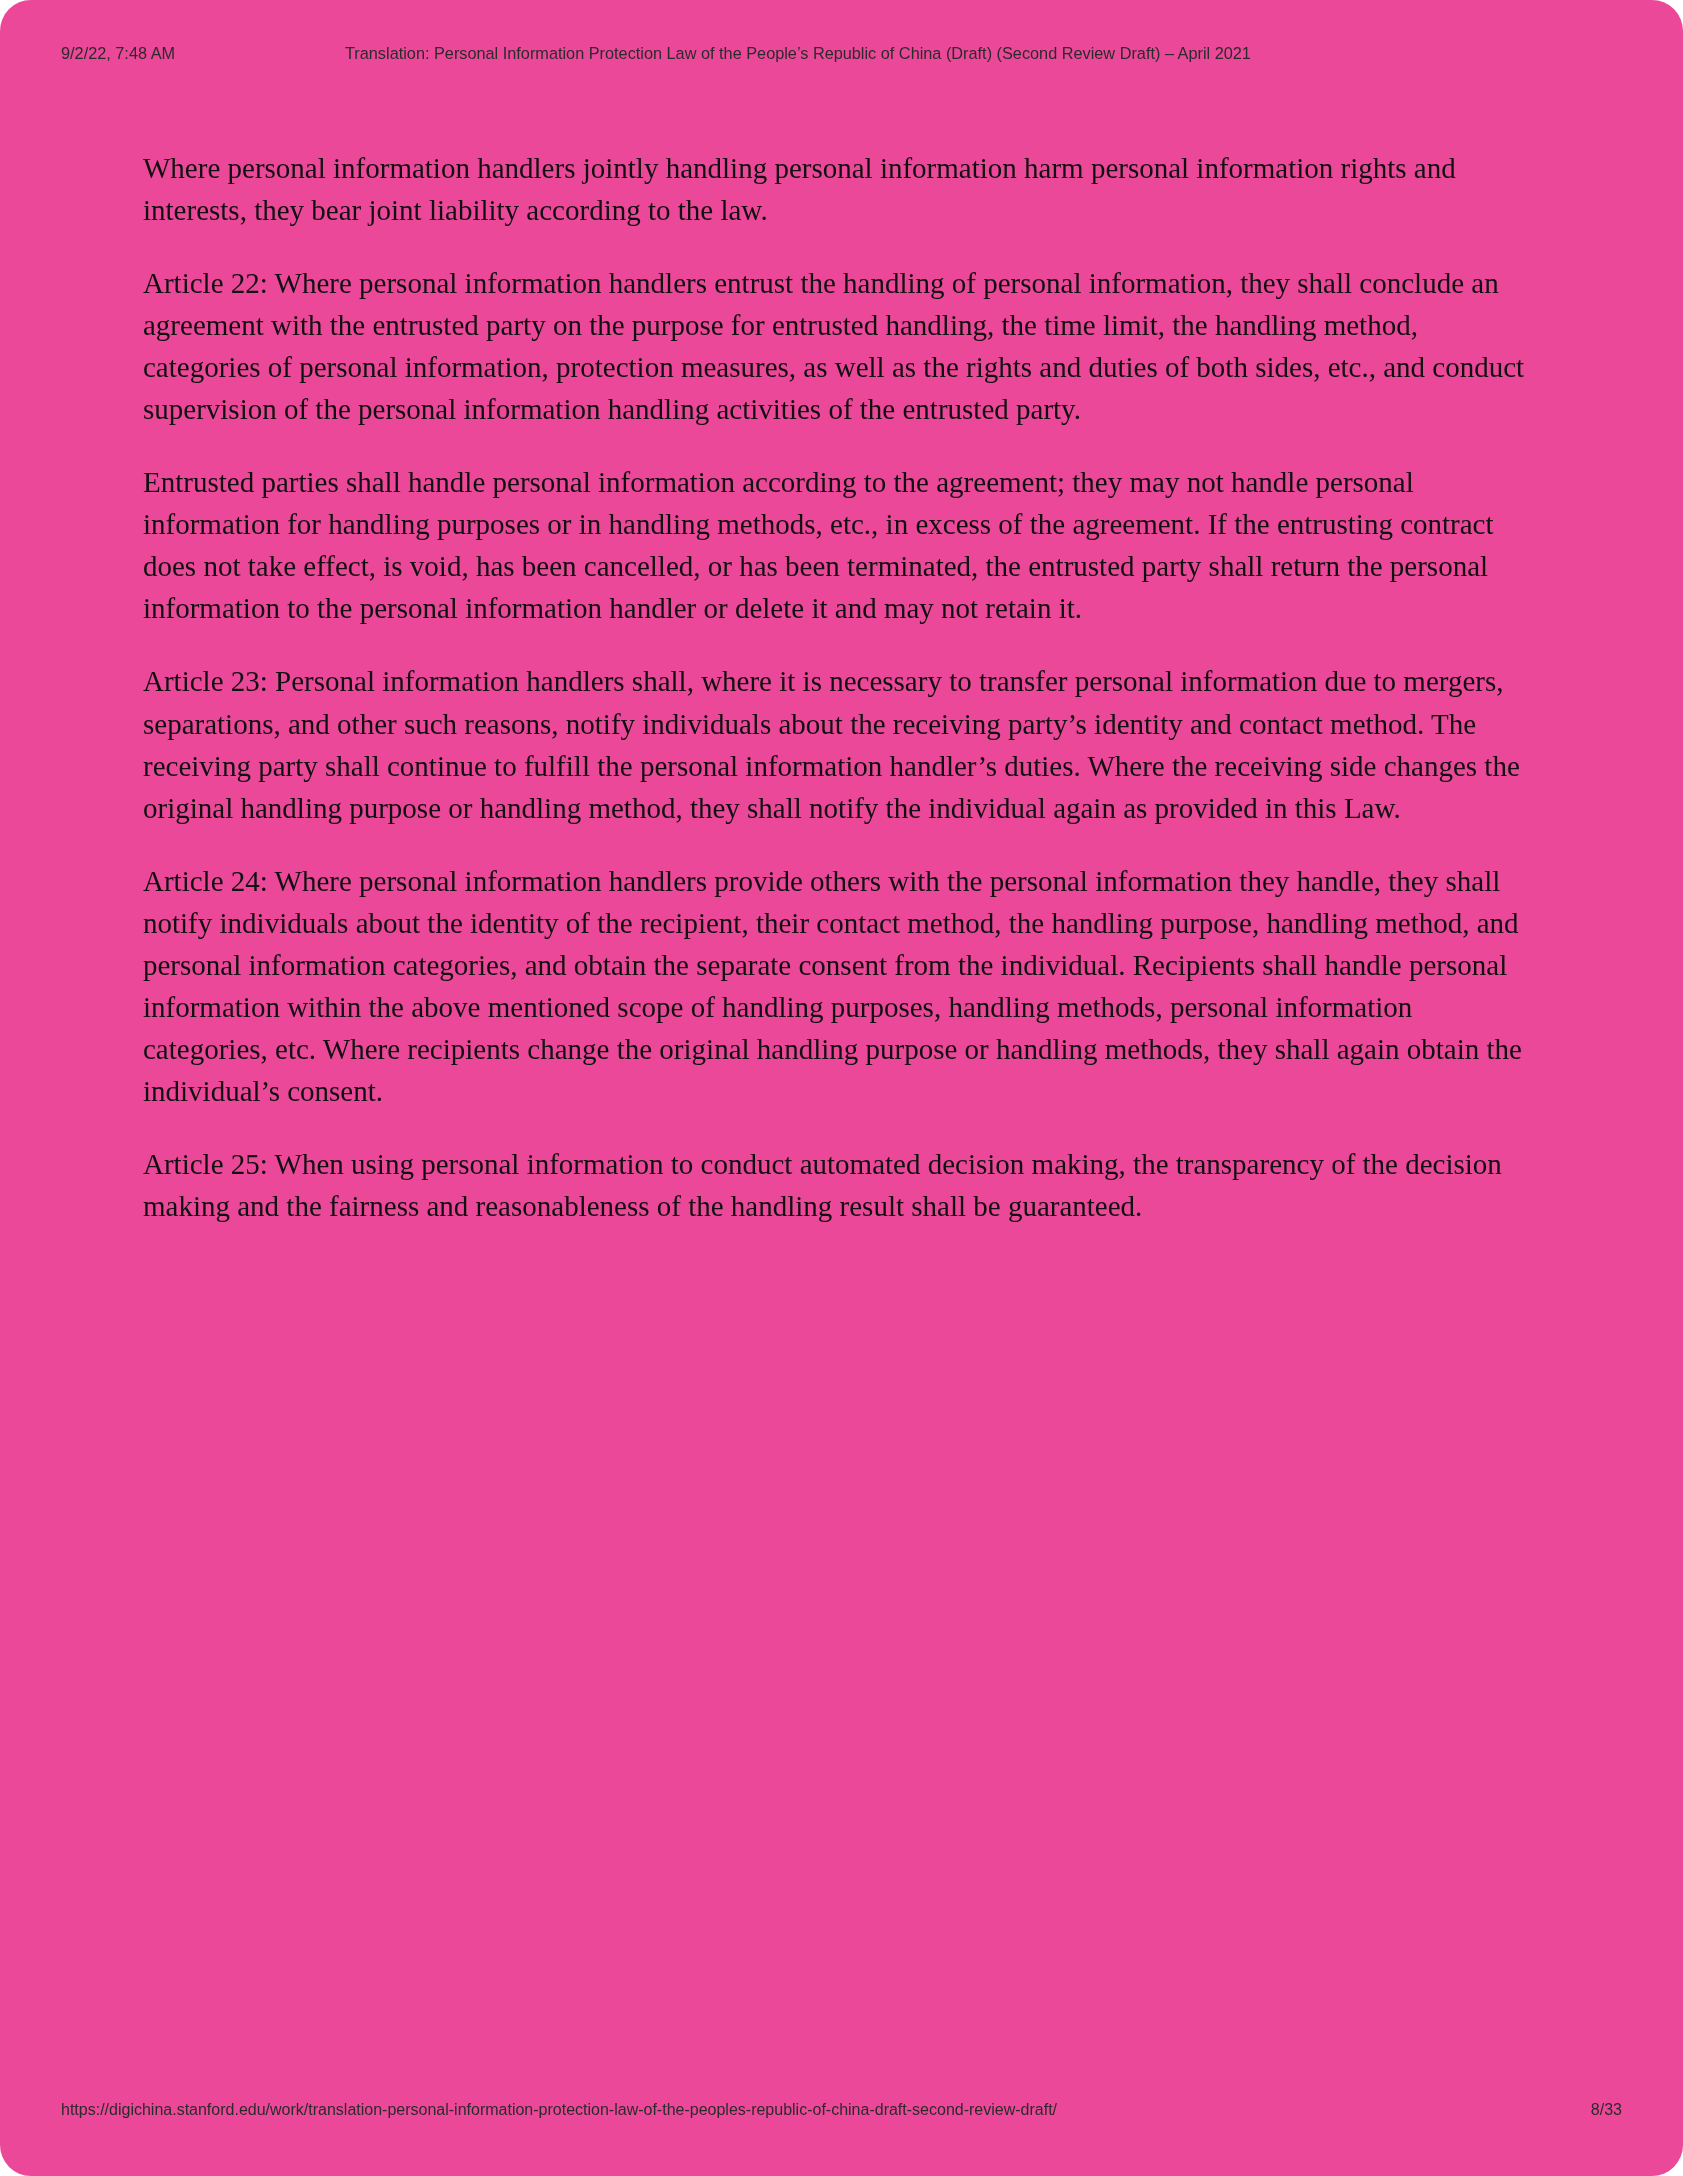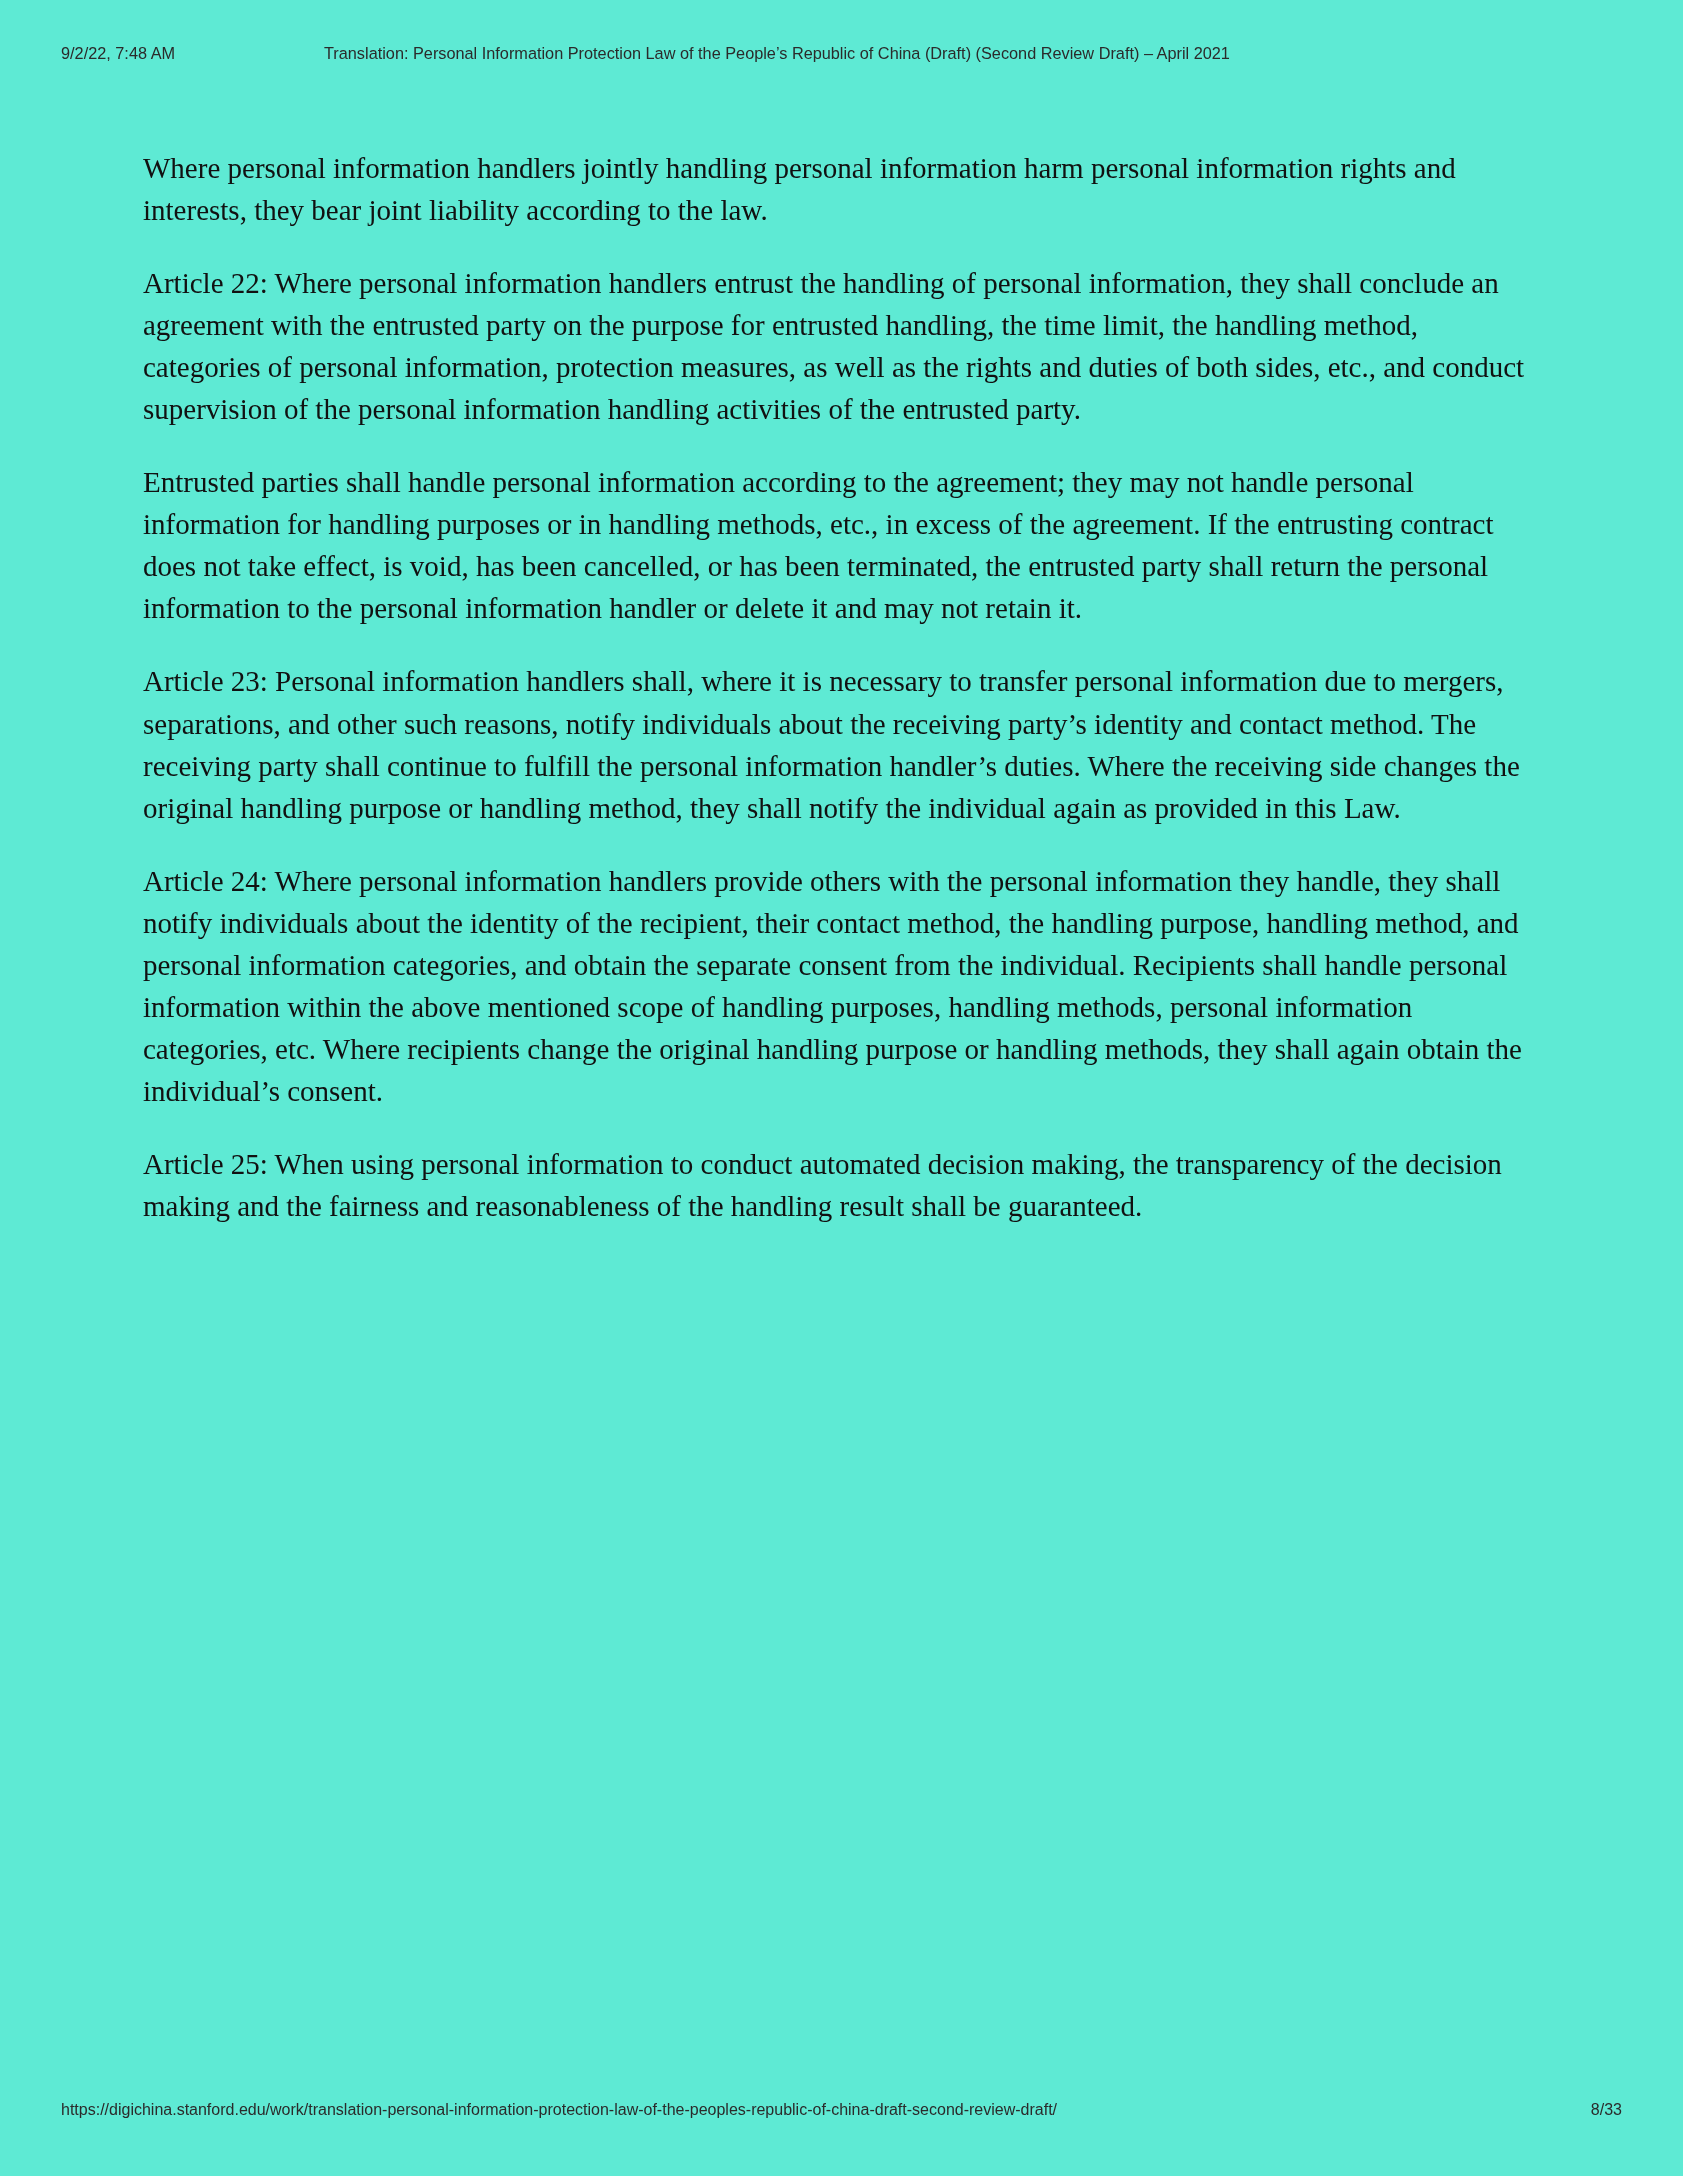--- a/index.html
+++ b/index.html
@@ -12,21 +12,22 @@
     height: 2176px;
     position: relative;
     font-family: "Liberation Sans", sans-serif;
     color: #000000;
     overflow: hidden;
   }
 
   .page {
     position: absolute;
     inset: 0;
-    background: #5eead4;
+    background: #ec4899;
+    border-radius: 31px;
   }
 
   
   .print-header {
     position: absolute;
     top: 44px;
     left: 0;
     right: 0;
     height: 24px;
     font-family: "Liberation Sans", sans-serif;
@@ -34,21 +35,21 @@
     color: #2b2b2b;
     white-space: nowrap;
   }
   .print-header .hdr-date {
     position: absolute;
     left: 61px;
     top: 0;
   }
   .print-header .hdr-title {
     position: absolute;
-    left: 324px;
+    left: 345px;
     top: 0;
   }
 
   
   .print-footer {
     position: absolute;
     bottom: 53px;
     left: 0;
     right: 0;
     height: 22px;

